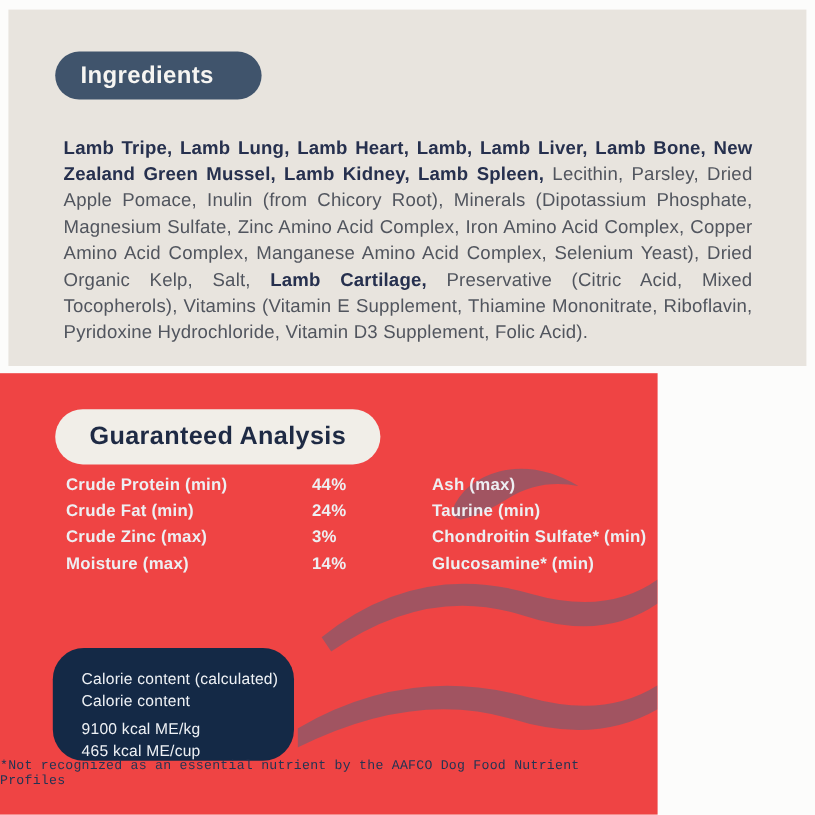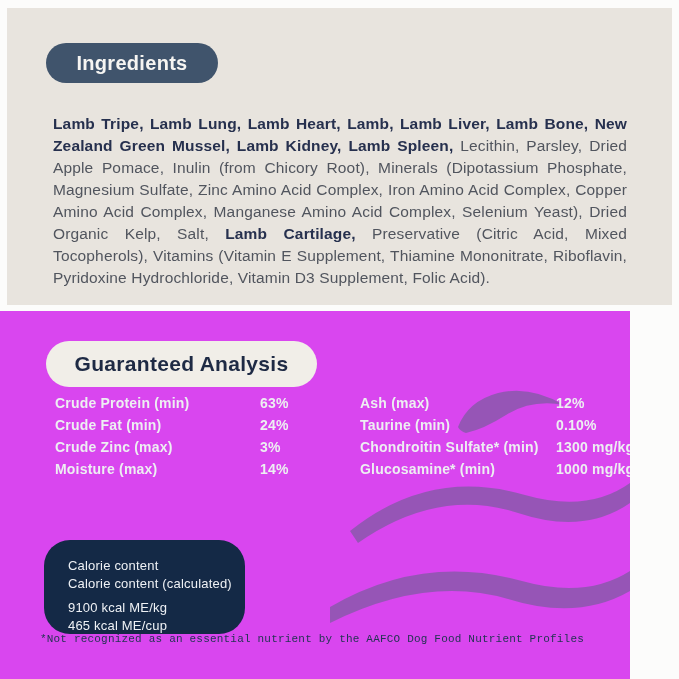--- a/index.html
+++ b/index.html
@@ -11,33 +11,33 @@
   }
   
   .top-panel{
     position:absolute;left:7px;top:8px;right:7px;height:297px;
     background:#e8e4de;
   }
   .ingredients-pill{
     position:absolute;left:39px;top:35px;
     min-width:130px;height:40px;padding:0 21px;
     background:#40546c;border-radius:21px;
-    display:flex;align-items:center;justify-content:center;
+    display:flex;align-items:center;
     color:#f6f5f2;font-size:20px;font-weight:700;letter-spacing:.3px;
   }
   .ingredients-text{
     position:absolute;left:46px;top:94px;width:574px;
     font-size:15.5px;line-height:22px;letter-spacing:.15px;
     text-align:justify;color:#51555e;margin-top:11px;
   }
   .ingredients-text .bold{color:#26304e;font-weight:700;}
   
   .bottom-panel{
-    position:absolute;left:0;top:311px;width:630px;height:368px;
-    background:#d946ef;overflow:hidden;
+    position:absolute;left:0;top:311px;width:548px;height:368px;
+    background:#ef4444;overflow:hidden;
   }
   .swirls{position:absolute;right:0;top:60px;width:300px;height:270px;opacity:.5;}
   .ga-pill{
     position:absolute;left:46px;top:30px;
     height:46px;padding:0 28px;min-width:215px;
     background:#f1eee8;border-radius:24px;
     display:flex;align-items:center;justify-content:center;
     color:#1e2a44;font-size:21px;font-weight:600;letter-spacing:.3px;
   }
   .ga-table{position:absolute;top:85px;left:0;width:679px;}
@@ -77,42 +77,42 @@
     <path fill="#55657e" d="M0 236 Q92 182 192 210 Q256 228 300 200 L300 220 Q248 250 178 228 Q96 204 0 252 Z"></path>
   </svg>
 
   <div class="ga-pill">
     <span>Guaranteed Analysis</span>
   </div>
 
   <div class="ga-table">
     <div class="ga-col left">
       <span class="ga-label">Crude Protein (min)</span>
-      <span class="ga-value">63%</span>
+      <span class="ga-value">44%</span>
       <span class="ga-label">Crude Fat (min)</span>
       <span class="ga-value">24%</span>
       <span class="ga-label">Crude Zinc (max)</span>
       <span class="ga-value">3%</span>
       <span class="ga-label">Moisture (max)</span>
       <span class="ga-value">14%</span>
     </div>
     <div class="ga-col right">
       <span class="ga-label">Ash (max)</span>
       <span class="ga-value">12%</span>
       <span class="ga-label">Taurine (min)</span>
       <span class="ga-value">0.10%</span>
       <span class="ga-label">Chondroitin Sulfate* (min)</span>
       <span class="ga-value">1300 mg/kg</span>
       <span class="ga-label">Glucosamine* (min)</span>
       <span class="ga-value">1000 mg/kg</span>
     </div>
   </div>
 
   <div class="calorie-box">
+    <div class="cal-line">Calorie content (calculated)</div>
     <div class="cal-line">Calorie content</div>
-    <div class="cal-line">Calorie content (calculated)</div>
     <div class="cal-gap"></div>
     <div class="cal-line">9100 kcal ME/kg</div>
     <div class="cal-line">465 kcal ME/cup</div>
   </div>
 
   <div class="footnote">*Not recognized as an essential nutrient by the AAFCO Dog Food Nutrient Profiles</div>
 </div>
 
 </body></html>

